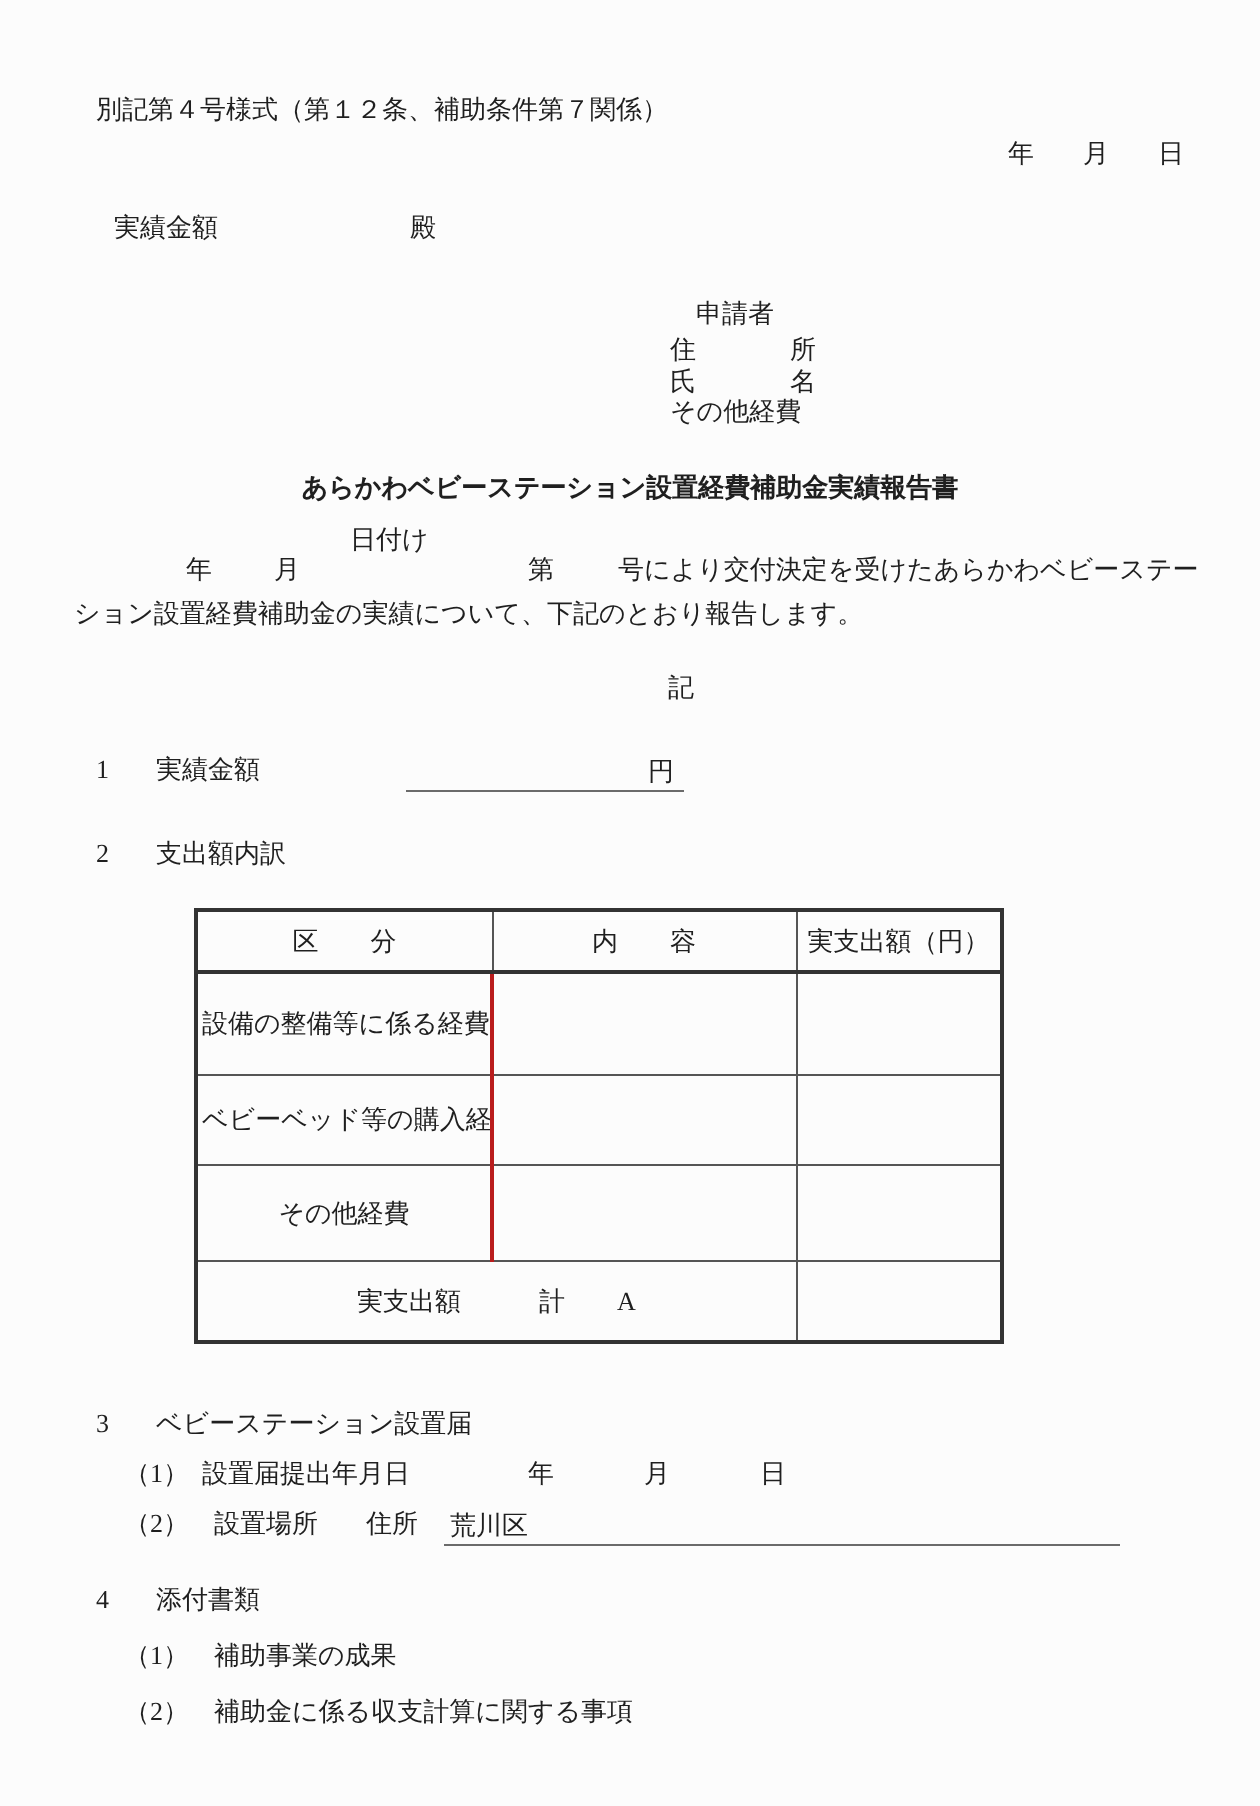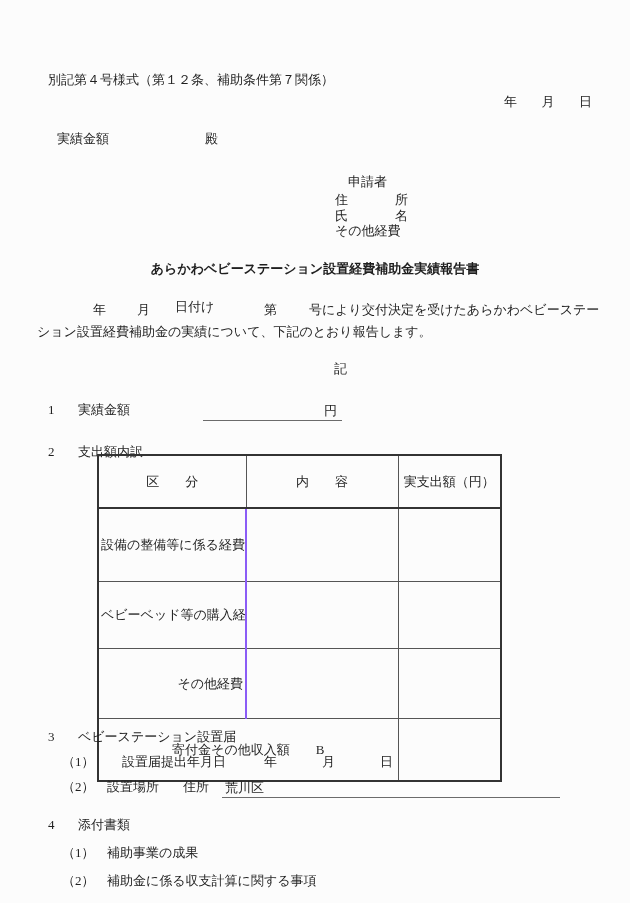--- a/index.html
+++ b/index.html
@@ -2,39 +2,39 @@
 <html><head>
 <meta charset="utf-8">
 <style>
   html,body{margin:0;padding:0;}
   body{
     width:630px;height:903px;position:relative;
     background:#fcfcfc;color:#1f1f1f;
     font-family:"Liberation Serif","DejaVu Serif",serif;
     font-size:13px;overflow:hidden;
   }
-  .abs{position:absolute;white-space:pre;line-height:16px;height:16px;margin-top:25px;}
+  .abs{position:absolute;white-space:pre;line-height:16px;height:16px;}
   .center{left:0;right:0;text-align:center;}
   .bold{font-weight:bold;}
   .flex-between{display:flex;justify-content:space-between;}
   .fill-line{border-bottom:1px solid #6b6b6b;}
   #amount-fill{left:203px;top:378px;width:134px;text-align:right;padding-right:5px;height:17px;}
   #place-fill{left:222px;top:755px;width:335px;text-align:left;padding-left:3px;height:17px;}
   table.expense{
     position:absolute;left:97px;top:454px;width:403px;
     border-collapse:collapse;table-layout:fixed;
     font-size:13px;color:#1f1f1f;
   }
   table.expense td,table.expense th{
-    border:1px solid #555;padding:16px 2px;font-weight:normal;
+    border:1px solid #555;padding:5px 2px;font-weight:normal;
     overflow:hidden;white-space:pre;
   }
   table.expense{border:2px solid #333;}
   table.expense th{height:19px;text-align:center;border-bottom:2px solid #333;}
-  table.expense td.rowlabel{border-right:2px solid #8b5cf6;text-align:right;}
+  table.expense td.rowlabel{border-right:2px solid #b91c1c;text-align:center;}
   table.expense tr.r1 td{height:40px;}
   table.expense tr.r2 td{height:34px;}
   table.expense tr.r3 td{height:37px;}
   table.expense tr.sum td{height:29px;text-align:center;}
   table.expense col.c1{width:148px;}
   table.expense col.c2{width:152px;}
   table.expense col.c3{width:103px;}
 </style>
 </head>
 <body>
@@ -59,21 +59,21 @@
   <span>氏</span>
   <span>名</span>
 </div>
 <div class="abs" style="left:335px;top:198px">その他経費</div>
 
 <div class="abs center bold" style="top:236px">あらかわベビーステーション設置経費補助金実績報告書</div>
 
 <div>
   <span class="abs" style="left:93px;top:277px">年</span>
   <span class="abs" style="left:137px;top:277px">月</span>
-  <span class="abs" style="left:175px;top:274px">日付け</span>
+  <span class="abs" style="left:175px;top:262px">日付け</span>
   <span class="abs" style="left:264px;top:277px">第</span>
   <span class="abs" style="left:309px;top:277px">号により交付決定を受けたあらかわベビーステー</span>
   <span class="abs" style="left:37px;top:299px">ション設置経費補助金の実績について、下記のとおり報告します。</span>
 </div>
 
 <div class="abs" style="left:334px;top:336px">記</div>
 
 <div class="abs" style="left:48px;top:377px">1</div>
 <div class="abs" style="left:78px;top:377px">実績金額</div>
 <div id="amount-fill" class="abs fill-line"><span>円</span></div>
@@ -102,31 +102,31 @@
     <td class="rowlabel">ベビーベッド等の購入経費</td>
     <td></td>
     <td></td>
   </tr>
   <tr class="r3">
     <td class="rowlabel">その他経費</td>
     <td></td>
     <td></td>
   </tr>
   <tr class="sum">
-    <td colspan="2">寄付金その他収入額　　B</td>
+    <td colspan="2">実支出額　　　計　　A</td>
     <td></td>
   </tr>
 </tbody>
   </table>
 
 <div class="abs" style="left:48px;top:704px">3</div>
 <div class="abs" style="left:78px;top:704px">ベビーステーション設置届</div>
 
 <div class="abs" style="left:62px;top:729px">（1）</div>
-<div class="abs" style="left:122px;top:729px">設置届提出年月日</div>
+<div class="abs" style="left:101px;top:729px">設置届提出年月日</div>
 <div class="abs" style="left:264px;top:729px">年</div>
 <div class="abs" style="left:322px;top:729px">月</div>
 <div class="abs" style="left:380px;top:729px">日</div>
 
 <div class="abs" style="left:62px;top:754px">（2）</div>
 <div class="abs" style="left:107px;top:754px">設置場所</div>
 <div class="abs" style="left:183px;top:754px">住所</div>
 <div id="place-fill" class="abs fill-line"><span>荒川区</span></div>
 
 <div class="abs" style="left:48px;top:792px">4</div>

